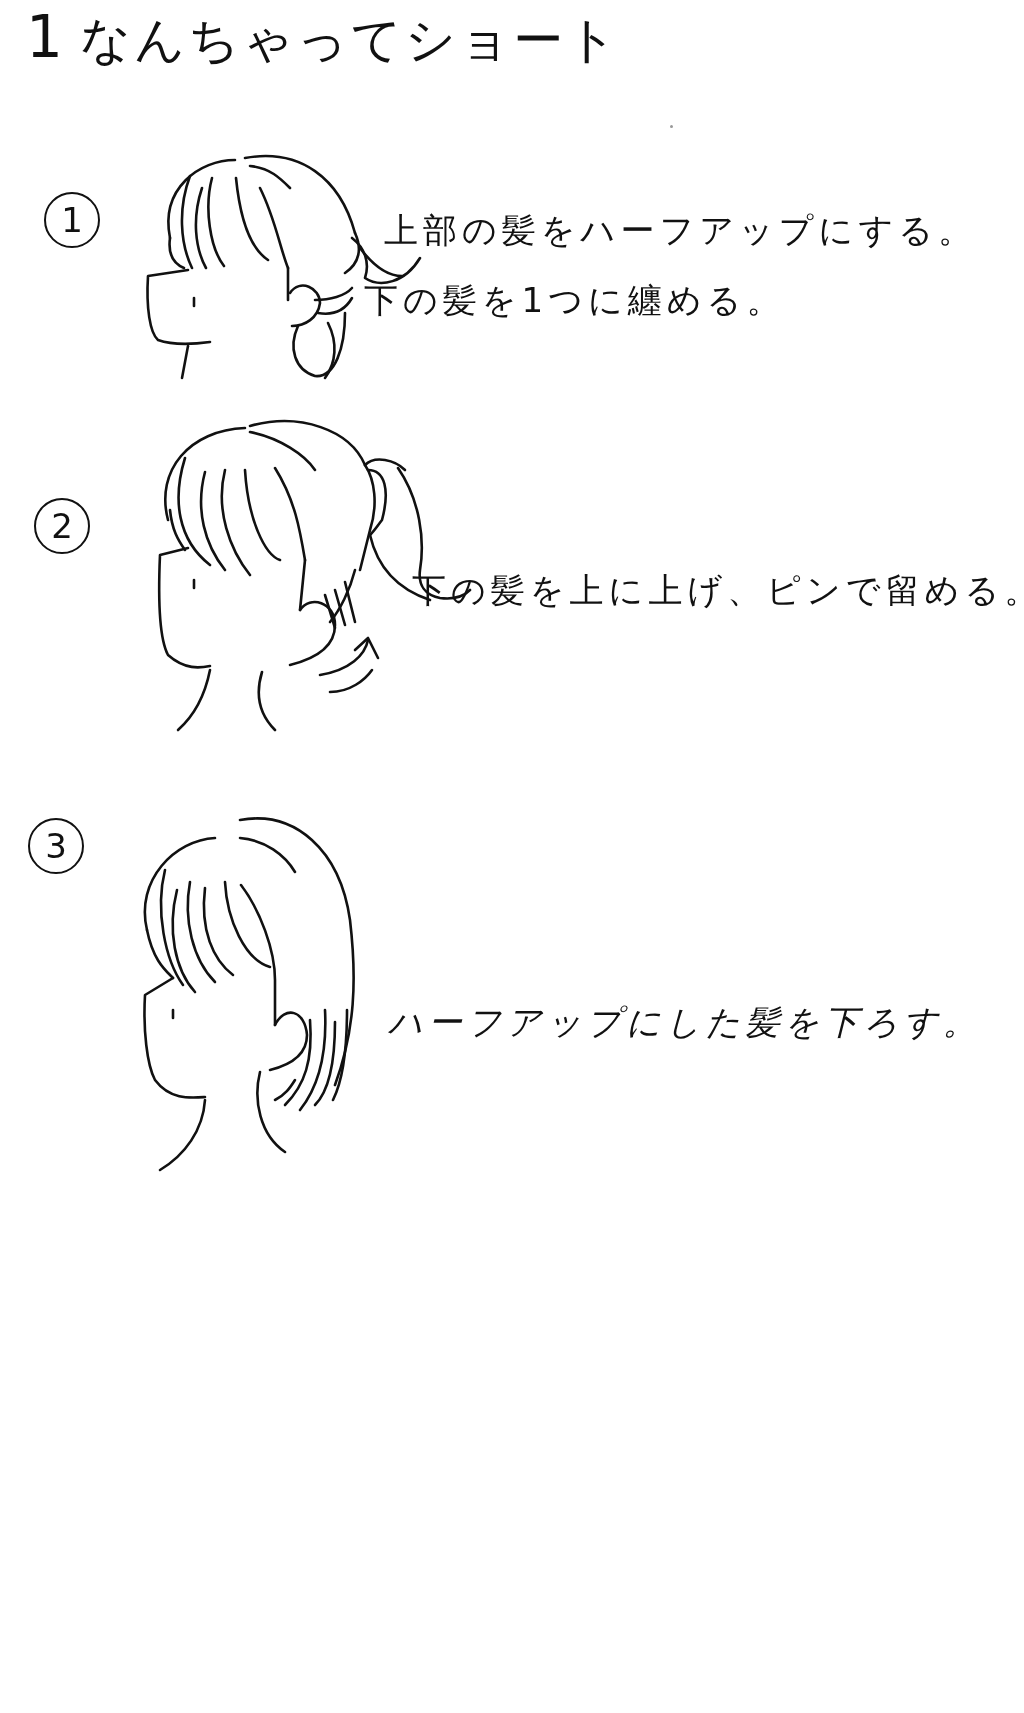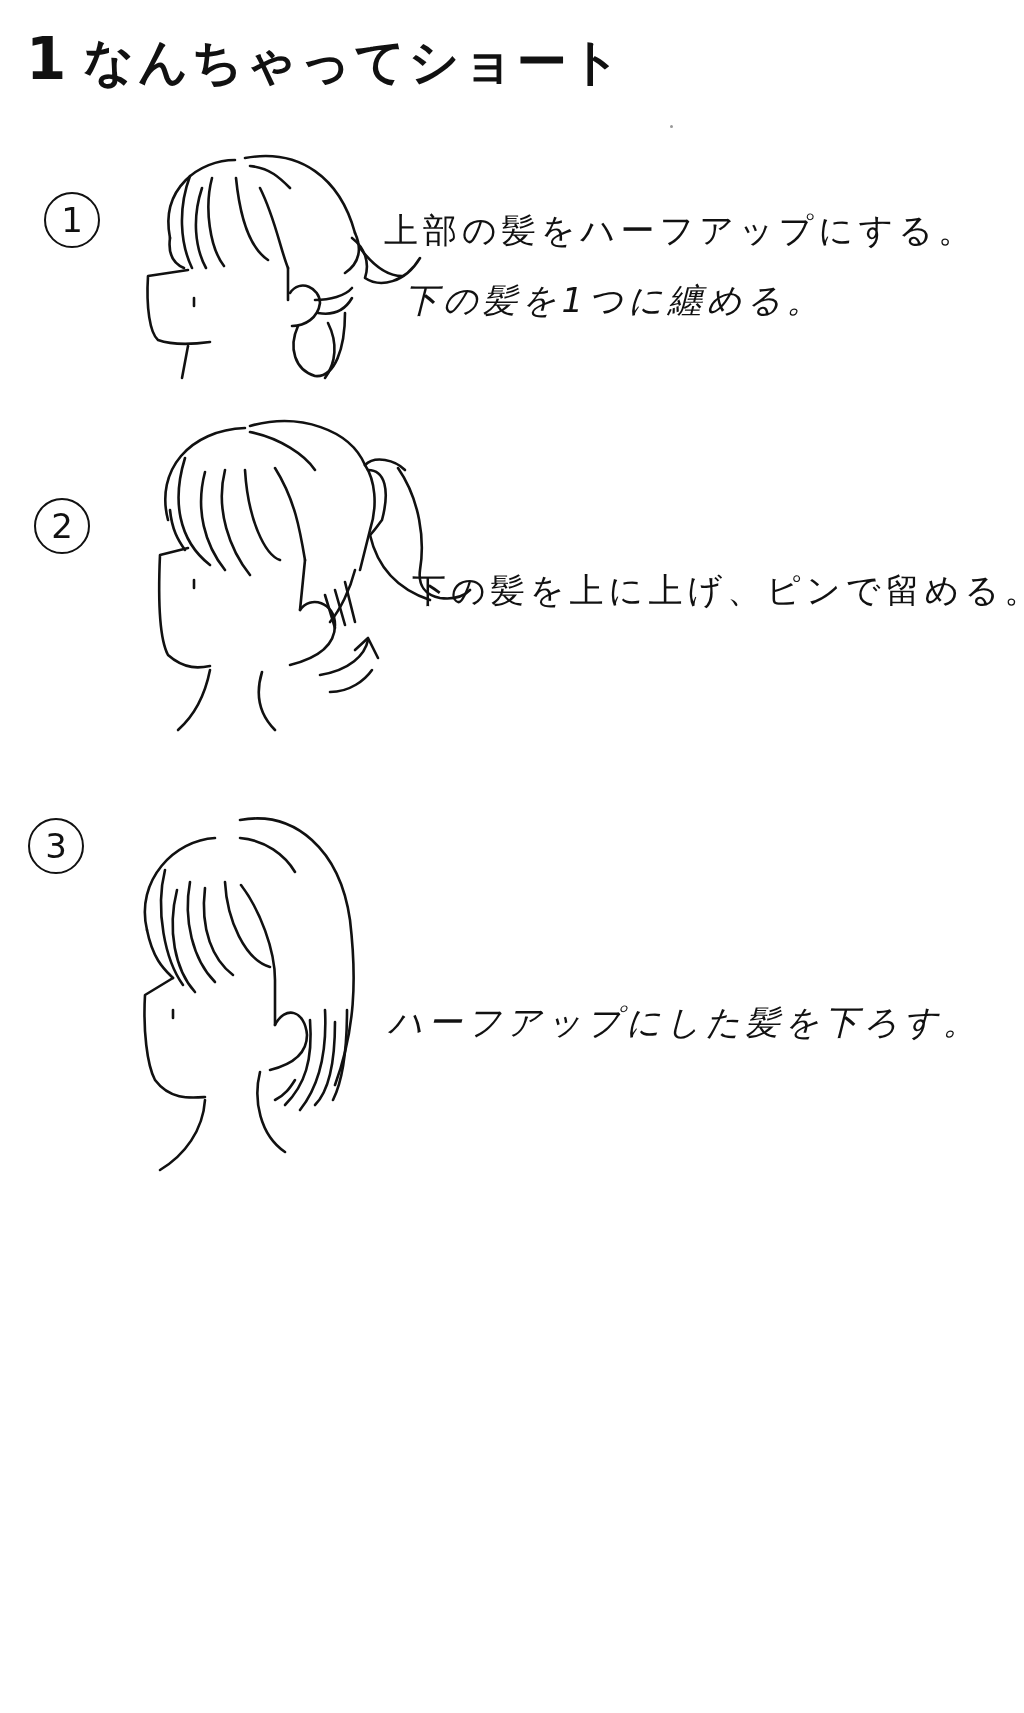--- a/index.html
+++ b/index.html
@@ -11,25 +11,25 @@
       width: 1024px;
       height: 1713px;
       position: relative;
       overflow: hidden;
       font-family: "DejaVu Sans", sans-serif;
       color: #111111;
     }
     .title {
       position: absolute;
       left: 26px;
-      top: 30px;
+      top: 8px;
       font-size: 50px;
       line-height: 1;
       letter-spacing: 3px;
-      font-weight: bold;
+      font-weight: normal;
       white-space: nowrap;
     }
     .title .num {
       font-size: 58px;
       margin-right: 14px;
       font-family: "DejaVu Sans", sans-serif;
     }
     .step-badge {
       position: absolute;
       width: 56px;
@@ -119,21 +119,21 @@
 
         <path d="M158 178 C 148 200, 155 222, 175 228 C 195 230, 205 200, 205 165"></path>
         <path d="M188 175 C 198 195, 196 215, 185 230"></path>
 
         <path d="M212 90 C 225 100, 230 115, 225 130 C 240 140, 265 135, 280 110"></path>
         <path d="M220 100 C 235 120, 250 128, 262 128"></path>
       </svg>
     </div>
 
     <div class="step-text" style="left:384px; top:188px;">上部の髪をハーフアップにする。</div>
-    <div class="step-text" style="left:404px; top:258px;font-style:italic;">下の髪を1つに纏める。</div>
+    <div class="step-text" style="left:364px; top:258px;">下の髪を1つに纏める。</div>
   </div>
 
   <div>
     <div class="step-badge" style="left:34px; top:498px;">
       <span>2</span>
     </div>
 
     <div class="illus" style="left:150px; top:410px;">
       <svg width="280" height="320" viewBox="0 0 280 320">
 

